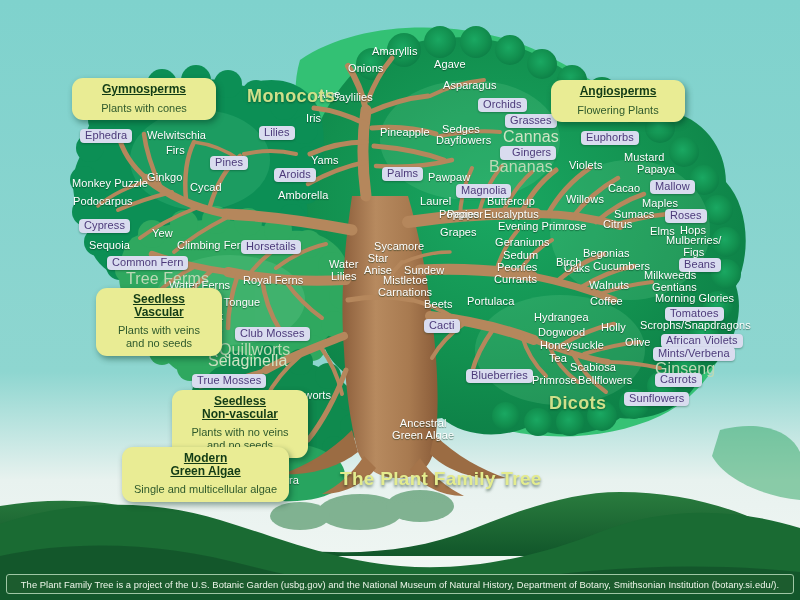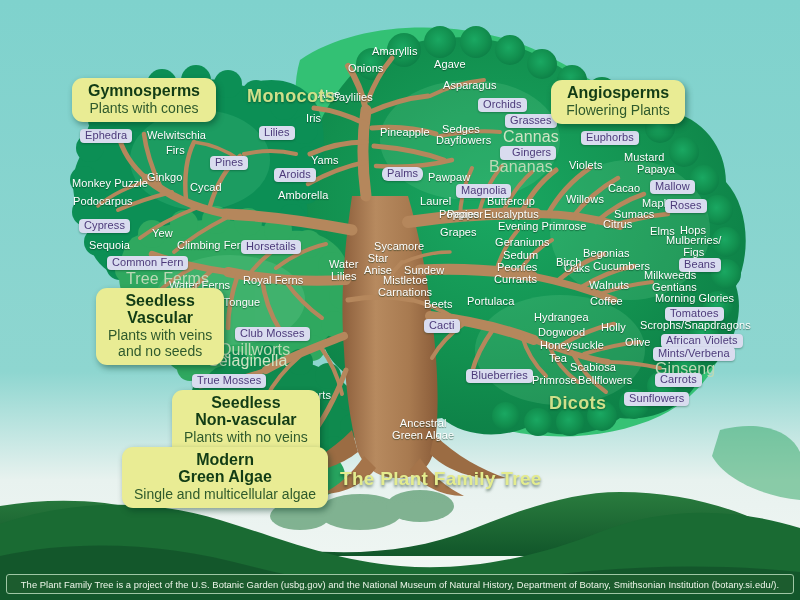--- a/index.html
+++ b/index.html
@@ -40,25 +40,25 @@
   .clade{
     position:absolute;
     background:#e9ec94;
     border-radius:11px;
     box-shadow:2px 3px 6px rgba(0,50,30,.45);
     text-align:center;
     padding:5px 12px 6px 12px;
     color:#143d18;
   }
   .clade .ttl{
-    font-weight:bold;font-size:16px;line-height:1.06;
-    color:#123c15;white-space:pre;
+    font-weight:bold;font-size:12px;line-height:1.06;
+    color:#123c15;white-space:pre;text-decoration:underline;
   }
   .clade .sub{
-    font-size:14px;line-height:1.15;margin-top:0;
+    font-size:11px;line-height:1.15;margin-top:6px;
     color:#2f5a2c;white-space:pre;
   }
 
   
   .region{
     position:absolute;font-size:18px;font-weight:bold;
     color:#cfe08a;text-shadow:0 1px 2px rgba(0,45,25,.5);
     letter-spacing:.4px;
   }
 
@@ -413,21 +413,21 @@
       <div class="lbl pill" style="left: 505px; top: 114px;">Grasses</div>
       <div class="lbl pill" style="left: 259px; top: 126px;">Lilies</div>
       <div class="lbl plain" style="left: 380px; top: 127px;">Pineapple</div>
       <div class="lbl plain" style="left: 442px; top: 124px;">Sedges</div>
       <div class="lbl muted2" style="left: 503px; top: 129px;">Cannas</div>
       <div class="lbl plain" style="left: 436px; top: 135px;">Dayflowers</div>
       <div class="lbl pill" style="left: 500px; top: 146px; padding-left: 12px;">Gingers</div>
       <div class="lbl plain" style="left: 311px; top: 155px;">Yams</div>
       <div class="lbl muted" style="left: 489px; top: 159px;">Bananas</div>
       <div class="lbl pill" style="left: 274px; top: 168px;">Aroids</div>
-      <div class="lbl pill" style="left: 382px; top: 167px; border-radius: 6px;">Palms</div>
+      <div class="lbl pill" style="left: 382px; top: 167px;">Palms</div>
       <div class="lbl plain" style="left: 428px; top: 172px;">Pawpaw</div>
       <div class="lbl plain" style="left: 278px; top: 190px;">Amborella</div>
       <div class="lbl pill" style="left: 456px; top: 184px;">Magnolia</div>
       <div class="lbl plain" style="left: 487px; top: 196px;">Buttercup</div>
       <div class="lbl plain" style="left: 420px; top: 196px;">Laurel</div>
       <div class="lbl plain" style="left: 402px; top: 209px; padding-left: 45px;">Pepper</div>
       <div class="lbl plain" style="left: 439px; top: 209px;">Poppies</div>
       <div class="lbl plain" style="left: 484px; top: 209px;">Eucalyptus</div>
       <div class="lbl plain" style="left: 498px; top: 221px;">Evening Primrose</div>
       <div class="lbl plain" style="left: 440px; top: 227px;">Grapes</div>
@@ -448,21 +448,21 @@
       <div class="lbl pill" style="left: 424px; top: 319px;">Cacti</div>
       <div class="lbl pill" style="left: 581px; top: 131px;">Euphorbs</div>
       <div class="lbl plain" style="left: 624px; top: 152px;">Mustard</div>
       <div class="lbl plain" style="left: 637px; top: 164px;">Papaya</div>
       <div class="lbl plain" style="left: 569px; top: 160px;">Violets</div>
       <div class="lbl plain" style="left: 566px; top: 173px; margin-top: 21px;">Willows</div>
       <div class="lbl pill" style="left: 650px; top: 180px;">Mallow</div>
       <div class="lbl plain" style="left: 608px; top: 183px;">Cacao</div>
       <div class="lbl plain" style="left: 642px; top: 198px;">Maples</div>
       <div class="lbl plain" style="left: 614px; top: 209px;">Sumacs</div>
-      <div class="lbl pill" style="left: 665px; top: 199px;">Roses</div>
+      <div class="lbl pill" style="left: 665px; top: 209px;">Roses</div>
       <div class="lbl plain" style="left: 603px; top: 219px;">Citrus</div>
       <div class="lbl plain" style="left: 650px; top: 226px;">Elms</div>
       <div class="lbl plain" style="left: 680px; top: 225px;">Hops</div>
       <div class="lbl plain two" style="left: 666px; top: 235px;">Mulberries/
 Figs</div>
       <div class="lbl plain" style="left: 583px; top: 248px;">Begonias</div>
       <div class="lbl plain" style="left: 593px; top: 261px;">Cucumbers</div>
       <div class="lbl pill" style="left: 679px; top: 258px;">Beans</div>
       <div class="lbl plain" style="left: 564px; top: 263px;">Oaks</div>
       <div class="lbl plain" style="left: 589px; top: 280px;">Walnuts</div>

